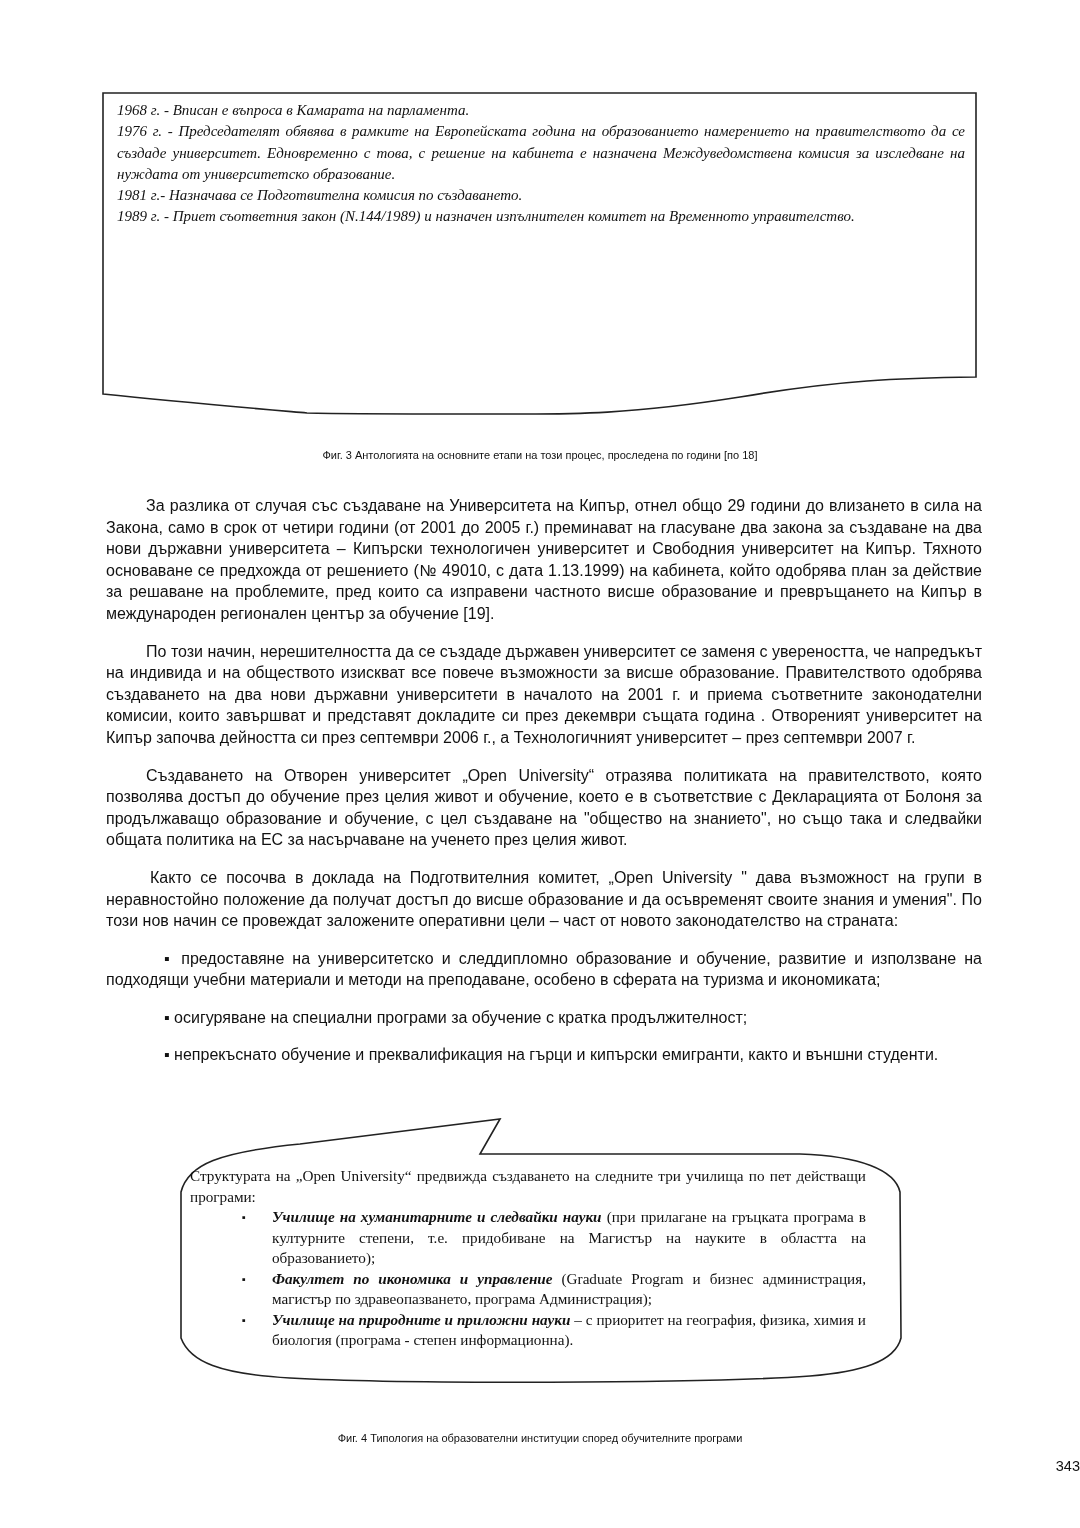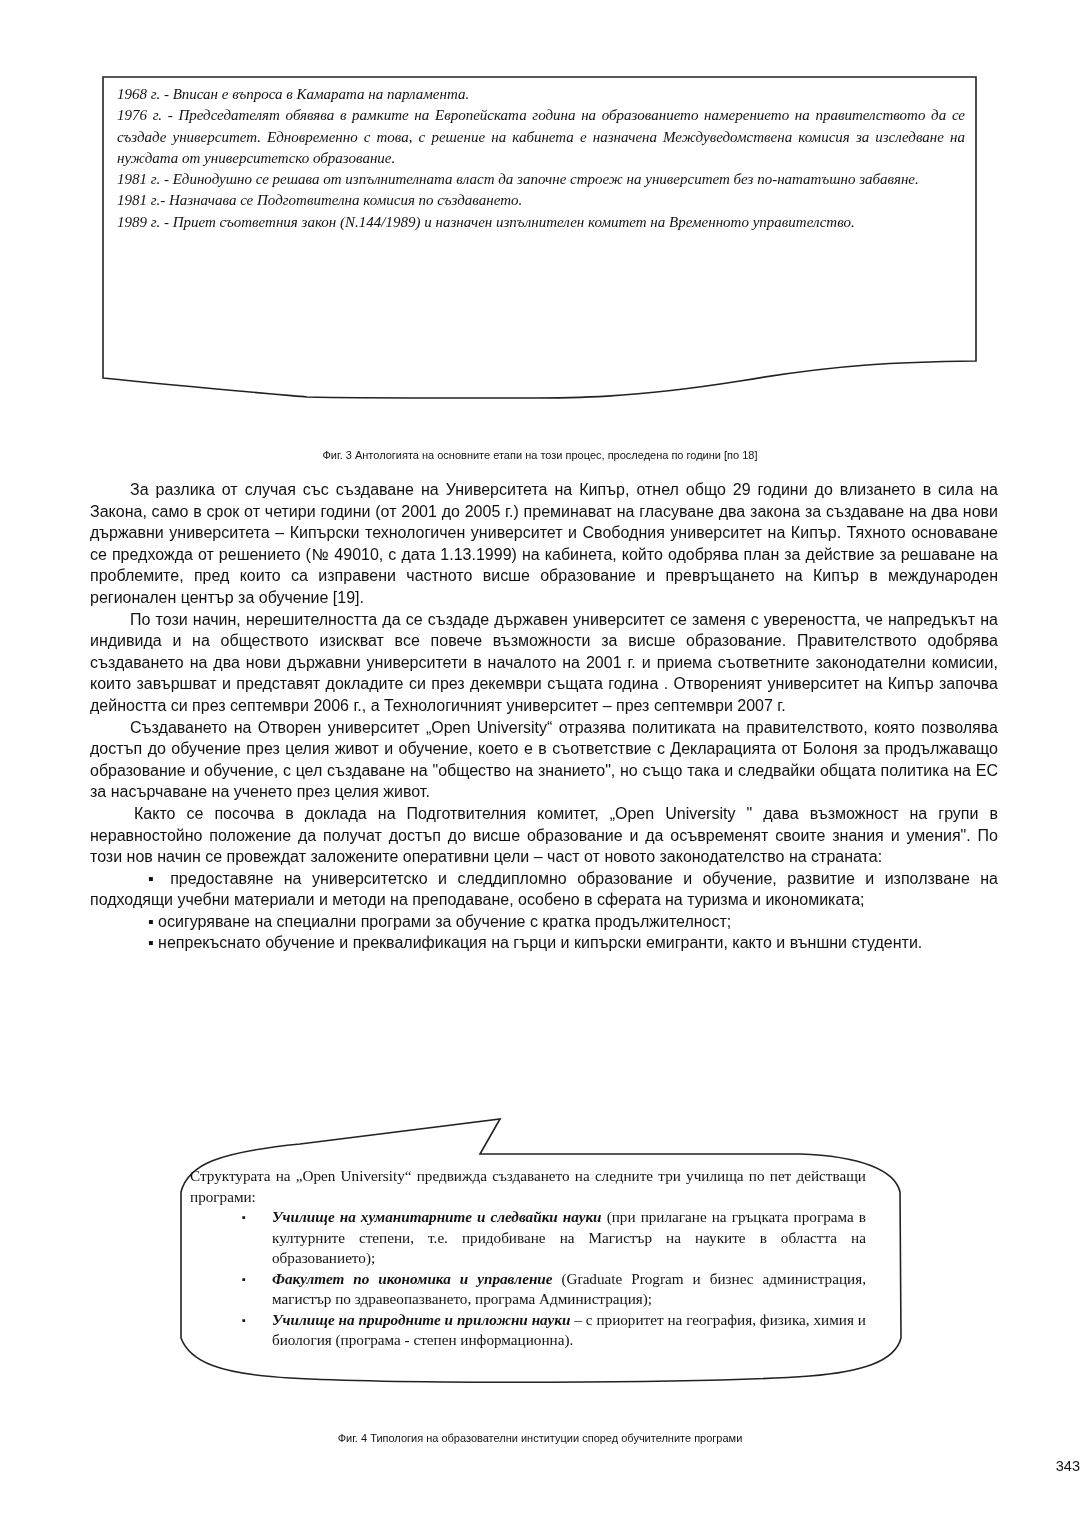--- a/index.html
+++ b/index.html
@@ -1,33 +1,33 @@
 <!DOCTYPE html>
 <html><head>
 <meta charset="utf-8">
 <style>
   html, body { margin: 0; padding: 0; background: #ffffff; }
   body { width: 1080px; height: 1528px; position: relative; overflow: hidden; color: #111; }
   .abs { position: absolute; }
 
   
-  #fig3 { left: 0; top: 0; width: 924px; height: 420px; }
+  #fig3 { left: 0; top: 16px; width: 924px; height: 420px; }
   #fig3 svg { position: absolute; left: 0; top: 0; }
   .timeline { position: absolute; left: 117px; top: 84px; width: 848px;
     font-family: "Liberation Serif", serif; font-style: italic; font-size: 15px; line-height: 21.3px;
     text-align: justify; }
   .timeline p { margin: 0; }
 
   .caption { position: absolute; left: 0; width: 1080px; text-align: center;
     font-family: "Liberation Sans", sans-serif; font-size: 11px; margin-top: 22px; }
 
   
   .body-text { position: absolute; left: 90px; top: 479px; width: 908px;
     font-family: "Liberation Sans", sans-serif; font-size: 16px; line-height: 21.6px; text-align: justify; }
-  .body-text p { margin: 0; text-indent: 40px; }
+  .body-text p { margin: 16px; text-indent: 40px; }
   .body-text p.ind2 { text-indent: 44px; }
   .body-text p.bul { text-indent: 58px; }
 
   
   #fig4 { left: 0; top: 1100px; width: 1080px; height: 300px; padding-left: 18px; }
   #fig4 svg { position: absolute; left: 0; top: 0; }
   .bubble-text { position: absolute; left: 190px; top: 66px; width: 676px;
     font-family: "Liberation Serif", serif; font-size: 15.2px; line-height: 20.5px; text-align: justify; }
   .bubble-text p { margin: 0; }
   .bubble-text ul { margin: 0; padding: 0; list-style: none; }
@@ -40,21 +40,20 @@
 </head>
 <body>
 
 <div id="fig3" class="abs">
   <svg width="1080" height="420">
     <path d="M103,77 L976,77 L976,361 C900,362 840,364 740,381 C620,400 560,398 500,398 C420,398 340,398 307,397 C250,392 180,386 103,378 Z" fill="#ffffff" stroke="#222" stroke-width="1.6"></path>
   </svg>
   <div class="timeline">
     <p>1968 г. -  Вписан е  въпроса в Камарата на парламента.</p>
     <p>1976 г. -  Председателят обявява в рамките на Европейската година на образованието намерението на правителството да се създаде университет.   Едновременно с това, с решение на  кабинета е  назначена Междуведомствена  комисия за изследване на нуждата от университетско образование.</p>
-    <p>1981 г. - Единодушно се  решава  от изпълнителната власт да  започне строеж  на  университет без по-нататъшно забавяне.</p>
     <p>1981 г.- Назначава се  Подготвителна комисия по създаването.</p>
     <p>1989 г. - Приет съответния закон (N.144/1989) и назначен изпълнителен комитет на Временното управителство.</p>
   </div>
 </div>
 <div class="caption" style="top:427px;">Фиг. 3 Антологията на основните етапи на този процес, проследена по години [по 18]</div>
 
 <div class="body-text">
   <p>За разлика от случая със създаване на Университета на Кипър, отнел общо 29 години до влизането в сила на Закона, само в срок от четири години (от 2001 до 2005 г.) преминават на гласуване два закона за създаване на два нови държавни университета – Кипърски технологичен университет и Свободния университет на Кипър. Тяхното основаване се предхожда от решението (№ 49010, с дата 1.13.1999) на кабинета, който одобрява план за действие за решаване на проблемите, пред които са изправени частното висше образование и превръщането на Кипър в международен регионален център за обучение [19].</p>
   <p>По този начин, нерешителността да се създаде държавен университет се заменя с увереността, че напредъкът на индивида и на обществото изискват все повече възможности за висше образование. Правителството одобрява създаването на два нови държавни университети в началото на 2001 г. и приема съответните законодателни комисии, които завършват и представят докладите си през декември същата година . Отвореният университет на Кипър започва дейността си през септември 2006 г., а Технологичният университет – през септември 2007 г.</p>
   <p>Създаването на Отворен университет „Open University“ отразява политиката на правителството, която позволява достъп до обучение през целия живот и обучение, което е в съответствие с Декларацията от Болоня за продължаващо образование и обучение, с цел създаване на "общество на знанието", но също така и следвайки общата политика на ЕС за насърчаване на ученето през целия живот.</p>

